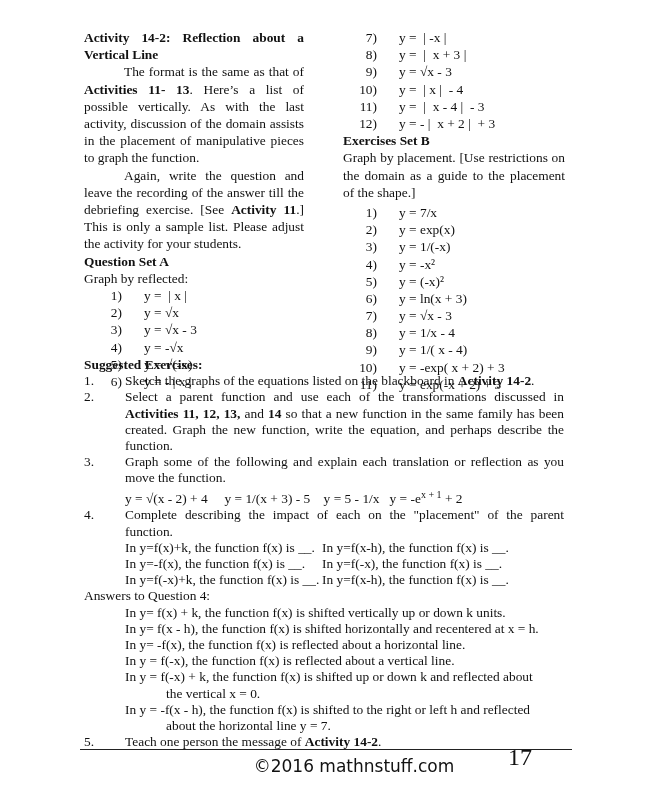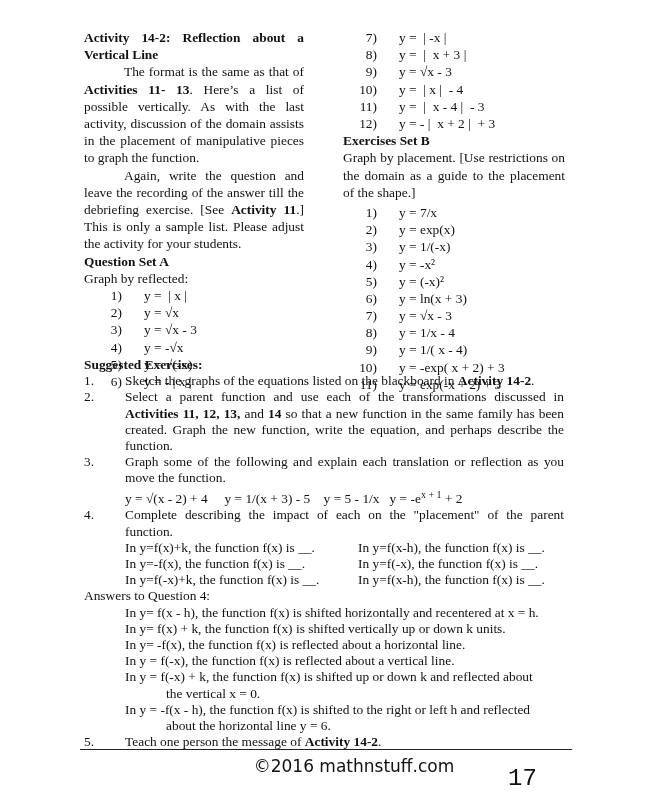--- a/index.html
+++ b/index.html
@@ -17,30 +17,30 @@
   .eq-row { display: flex; height: 17.2px; }
   .eq-num { width: 56px; text-align: right; padding-right: 22px; box-sizing: border-box; }
   .eq-num-a { width: 60px; text-align: right; padding-right: 22px; box-sizing: border-box; }
   .eq-text { white-space: pre; text-align: right; }
   .full { position: absolute; left: 84px; width: 480px; top: 357px; line-height: 16.2px; }
   .ex-row { display: flex; }
   .ex-num { width: 41px; flex: none; }
   .ex-body { flex: 1; text-align: justify; }
   .pair { display: flex; }
   .pair .a { width: 238px; padding-left: 41px; box-sizing: border-box; flex: none; }
-  .pair .b { flex: 1; margin-left: 36px; }
+  .pair .b { flex: 1; }
   .ans { padding-left: 41px; }
   .ans .cont { padding-left: 41px; }
   .eqline { padding-left: 41px; white-space: pre; }
   sup { font-size: 10px; }
   .footer-rule { position: absolute; left: 80px; top: 749px; width: 492px; height: 1px; background: #222; }
   .footer-text { position: absolute; left: 0; width: 650px; top: 756px; text-align: center;
     font-family: "DejaVu Sans", "Liberation Sans", sans-serif; font-size: 17px; color: #111; margin-left: 29px; }
-  .page-num { position: absolute; left: 508px; top: 744px; font-family: Liberation Mono, monospace;
-    font-size: 24px; color: #111; margin-top: 21px; }
+  .page-num { position: absolute; left: 508px; top: 744px; font-family: Liberation Serif, serif;
+    font-size: 24px; color: #111; }
 </style>
 </head>
 <body>
 
 <div class="page">
 
   <div class="col col-left">
     <div class="bold justify">
       <div style="text-align-last: justify;">Activity 14-2: Reflection about a</div>
       <div>Vertical Line</div>
@@ -185,28 +185,28 @@
         <span class="a">In y=-f(x), the function f(x) is __.</span>
         <span class="b">In y=f(-x), the function f(x) is __.</span>
       </div>
     <div class="pair">
         <span class="a">In y=f(-x)+k, the function f(x) is __.</span>
         <span class="b">In y=f(x-h), the function f(x) is __.</span>
       </div>
 
     <div>Answers to Question 4:</div>
     <div class="ans">
+      <div>In y= f(x) + k, the function f(x) is shifted vertically up or down k units.</div>
       <div>In y= f(x - h), the function f(x) is shifted horizontally and recentered at x = h.</div>
-      <div>In y= f(x) + k, the function f(x) is shifted vertically up or down k units.</div>
       <div>In y= -f(x), the function f(x) is reflected about a horizontal line.</div>
       <div>In y = f(-x), the function f(x) is reflected about a vertical line.</div>
       <div>In y = f(-x) + k, the function f(x) is shifted up or down k and reflected about</div>
       <div class="cont">the vertical x = 0.</div>
       <div>In y = -f(x - h), the function f(x) is shifted to the right or left h and reflected</div>
-      <div class="cont">about the horizontal line y = 6.</div>
+      <div class="cont">about the horizontal line y = 7.</div>
     </div>
 
     <div class="ex-row">
       <span class="ex-num">5.</span>
       <span class="ex-body"><span>Teach one person the message of </span><span class="bold">Activity 14-2</span><span>.</span></span>
     </div>
   </div>
 
   <div class="footer-rule"></div>
   <div class="footer-text">©2016 mathnstuff.com</div>

